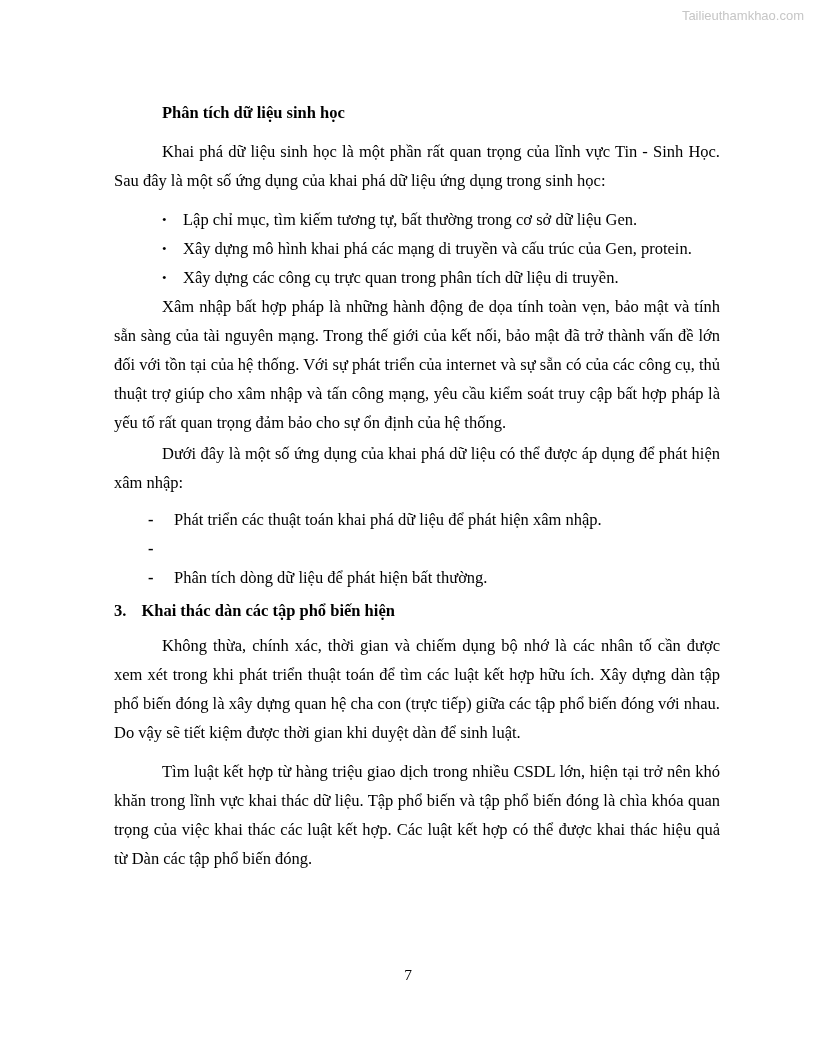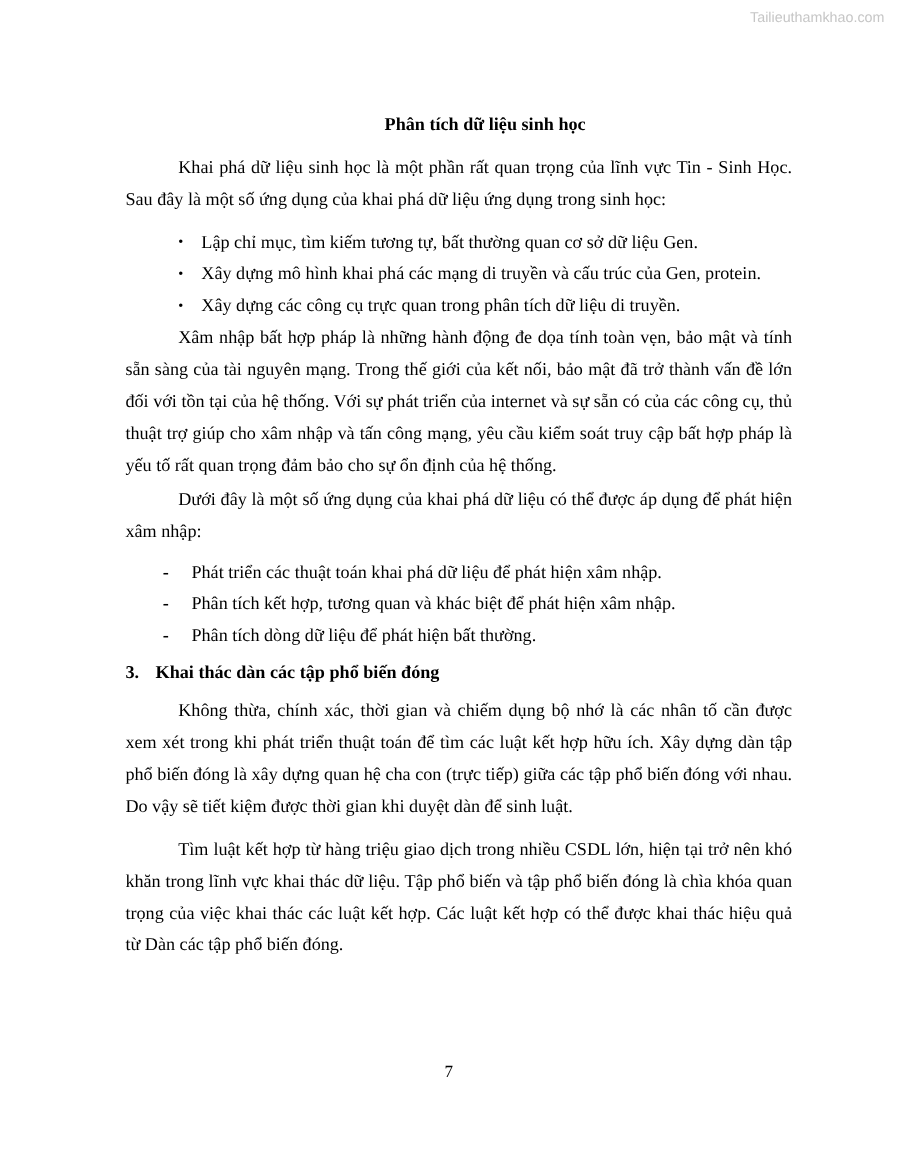--- a/index.html
+++ b/index.html
@@ -27,21 +27,21 @@
     left: 114px;
     top: 98px;
     width: 606px;
     font-size: 16.5px;
     line-height: 29px;
     text-align: justify;
   }
   .section-heading {
     font-size: 16.5px;
     font-weight: bold;
-    text-align: center;
+    text-align: left;
     padding-left: 48px;
     margin-bottom: 10px;
   }
   .section-heading.h2 { margin-top: 16px; margin-bottom: 9px; }
   .para { text-indent: 48px; margin-bottom: 10px; }
   .para.p2 { margin-bottom: 2px; }
   .para.p3 { margin-bottom: 8px; }
   .para.p4 { margin-bottom: 7px; }
   .list { list-style: none; }
   .list .item { display: flex; text-align: left; }
@@ -84,21 +84,21 @@
 
   <div class="content">
 
     <div class="section-heading">Phân tích dữ liệu sinh học</div>
 
     <p class="para">Khai phá dữ liệu sinh học là một phần rất quan trọng của lĩnh vực Tin - Sinh Học. Sau đây là một số ứng dụng của khai phá dữ liệu ứng dụng trong sinh học:</p>
 
     <ul class="list bullet-list">
       <li class="item">
         <span class="marker">•</span>
-        <span>Lập chỉ mục, tìm kiếm tương tự, bất thường quan cơ sở dữ liệu Gen.</span>
+        <span>Lập chỉ mục, tìm kiếm tương tự, bất thường trong cơ sở dữ liệu Gen.</span>
       </li>
       <li class="item">
         <span class="marker">•</span>
         <span>Xây dựng mô hình khai phá các mạng di truyền và cấu trúc của Gen, protein.</span>
       </li>
       <li class="item">
         <span class="marker">•</span>
         <span>Xây dựng các công cụ trực quan trong phân tích dữ liệu di truyền.</span>
       </li>
     </ul>
@@ -108,31 +108,30 @@
 
     <p class="para p3">Dưới đây là một số ứng dụng của khai phá dữ liệu có thể được áp dụng để phát hiện xâm nhập:</p>
 
     <ul class="list dash-list">
       <li class="item">
         <span class="marker">-</span>
         <span>Phát triển các thuật toán khai phá dữ liệu để phát hiện xâm nhập.</span>
       </li>
       <li class="item">
         <span class="marker">-</span>
-        <span>Phân tích kết hợp, tương quan và khác biệt để phát hiện xâm nhập.</span>
       </li>
       <li class="item">
         <span class="marker">-</span>
         <span>Phân tích dòng dữ liệu để phát hiện bất thường.</span>
       </li>
     </ul>
 
     <div class="numbered-heading">
       <span class="num">3.</span>
-      <span>Khai thác dàn các tập phổ biến đóng</span>
+      <span>Khai thác dàn các tập phổ biến hiện</span>
     </div>
 
     <p class="para">Không thừa, chính xác, thời gian và chiếm dụng bộ nhớ là các nhân tố cần được xem xét trong khi phát triển thuật toán để tìm các luật kết hợp hữu ích. Xây dựng dàn tập phổ biến đóng là xây dựng quan hệ cha con (trực tiếp) giữa các tập phổ biến đóng với nhau. Do vậy sẽ tiết kiệm được thời gian khi duyệt dàn để sinh luật.</p>
 
     <p class="para p4">Tìm luật kết hợp từ hàng triệu giao dịch trong nhiều CSDL lớn, hiện tại trở nên khó khăn trong lĩnh vực khai thác dữ liệu. Tập phổ biến và tập phổ biến đóng là chìa khóa quan trọng của việc khai thác các luật kết hợp. Các luật kết hợp có thể được khai thác hiệu quả từ Dàn các tập phổ biến đóng.</p>
 
   </div>
 
   <div class="page-number">7</div>
 

